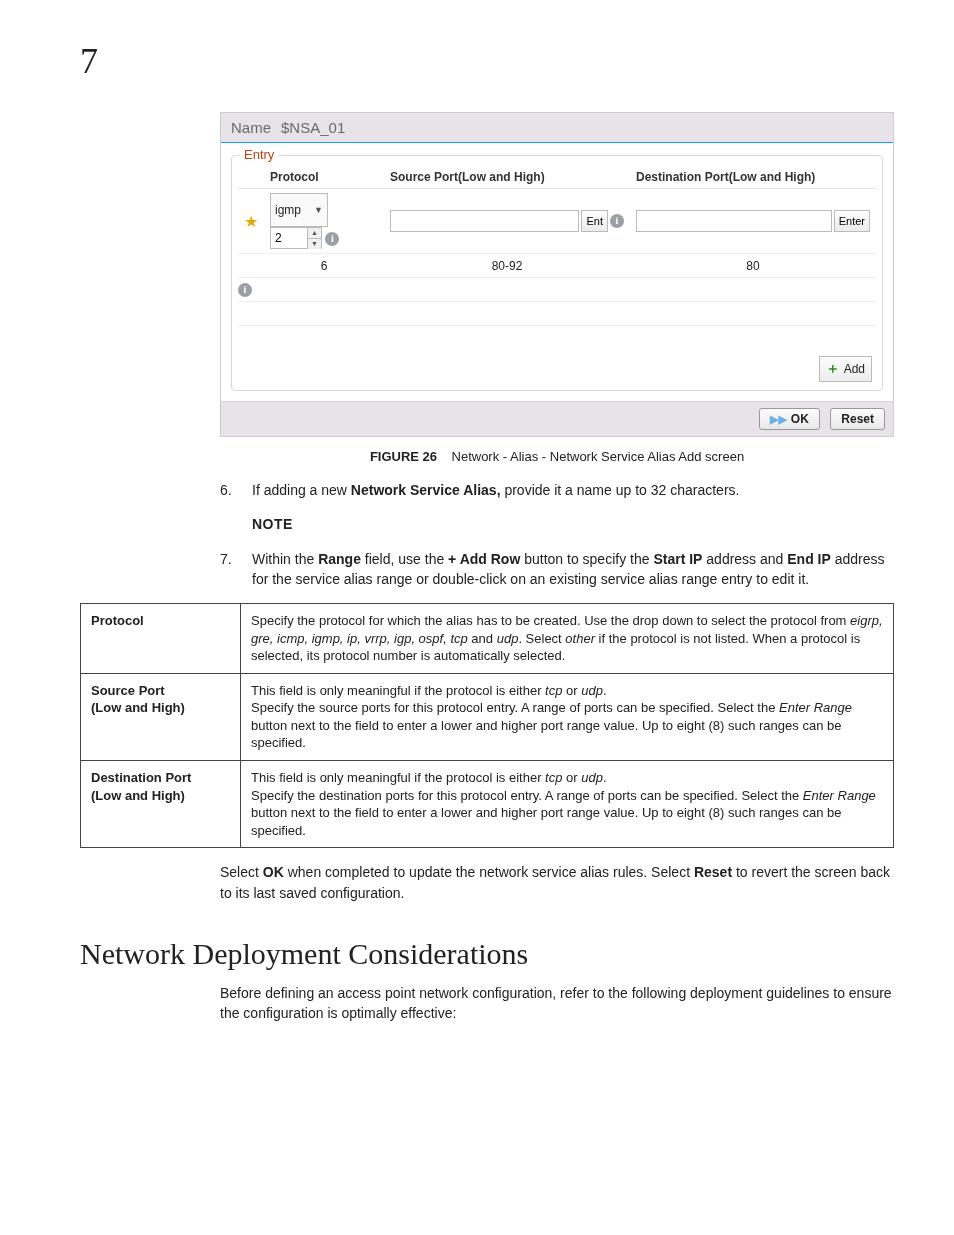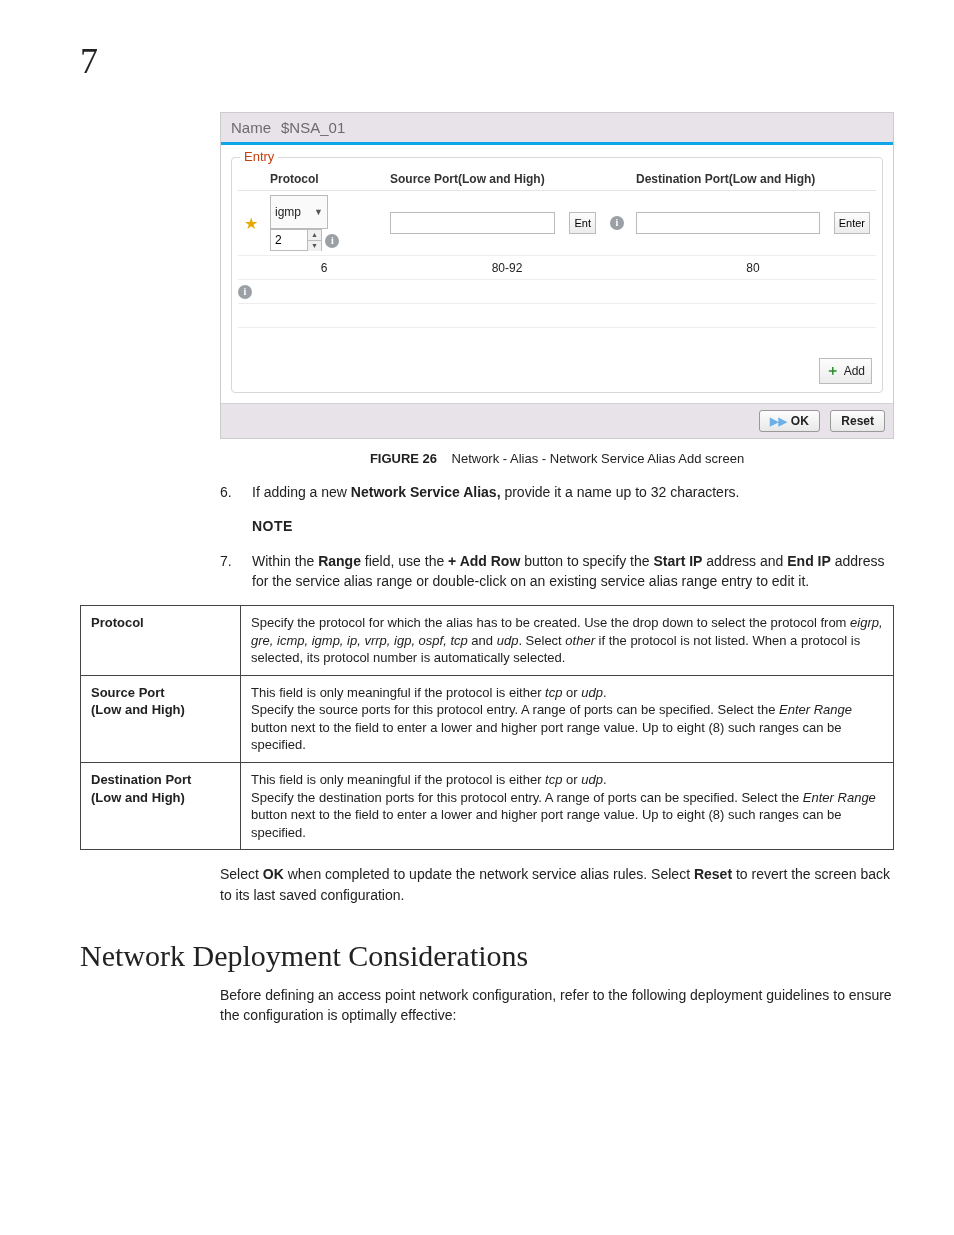--- a/index.html
+++ b/index.html
@@ -20,21 +20,21 @@
 
   
   .figure-box {
     border: 1px solid #ccc;
     margin-left: 140px;
     background: #fff;
   }
 
   .name-bar {
     background: #e7e3e9;
-    border-bottom: 3px solid #0ea5e9;
+    border-bottom: 1px solid #0ea5e9;
     padding: 6px 10px;
     font-size: 15px;
     color: #6b6b6b;
     display: flex;
     gap: 10px;
   }
   .name-bar .val { color: #6b6b6b; }
 
   .entry-fieldset {
     margin: 12px 10px 6px 10px;
@@ -129,21 +129,21 @@
     font-size: 10px;
     font-weight: bold;
     text-align: center;
     line-height: 14px;
     font-family: Georgia, serif;
   }
 
   .port-cell {
     display: flex;
     align-items: center;
-    gap: 14px;
+    gap: 2px;
   }
   .port-field {
     flex: 1;
     height: 22px;
     border: 1px solid #bbb;
     font-size: 12px;
     padding: 0 4px;
     min-width: 0;
   }
   .port-btn {

